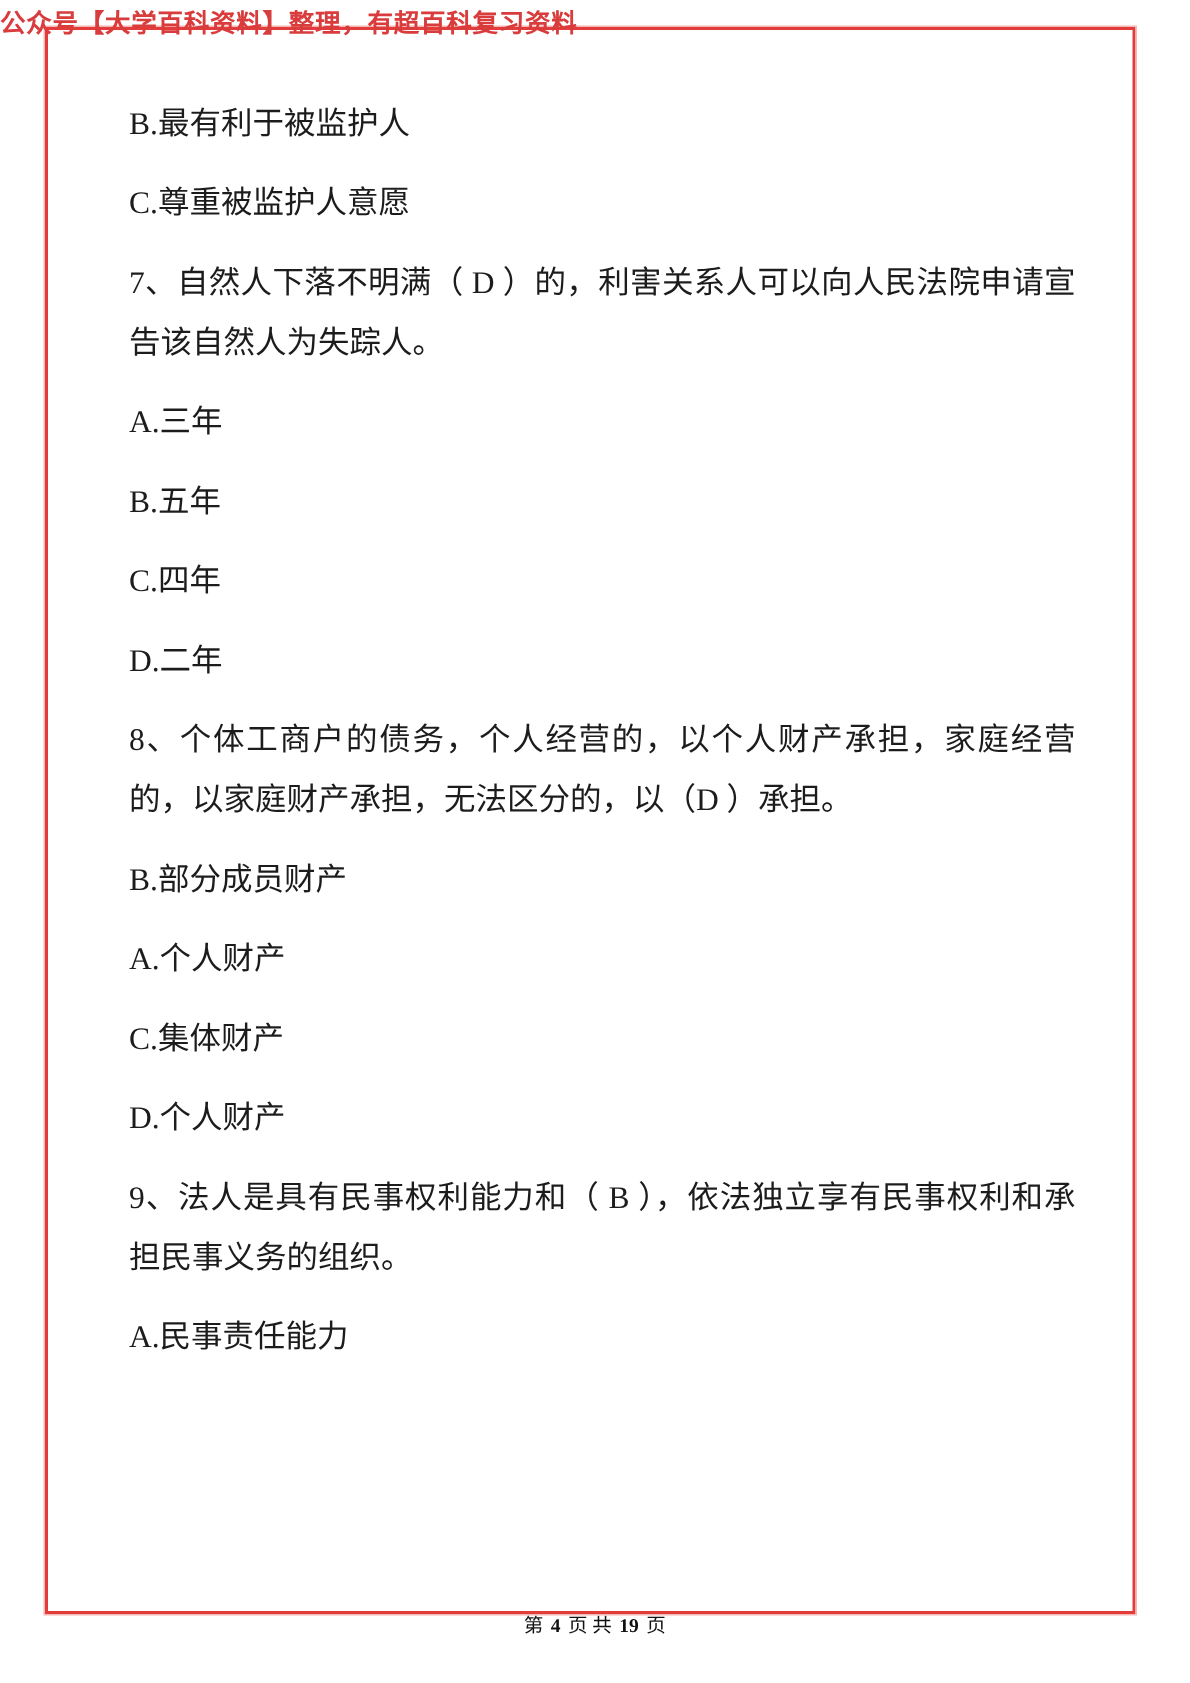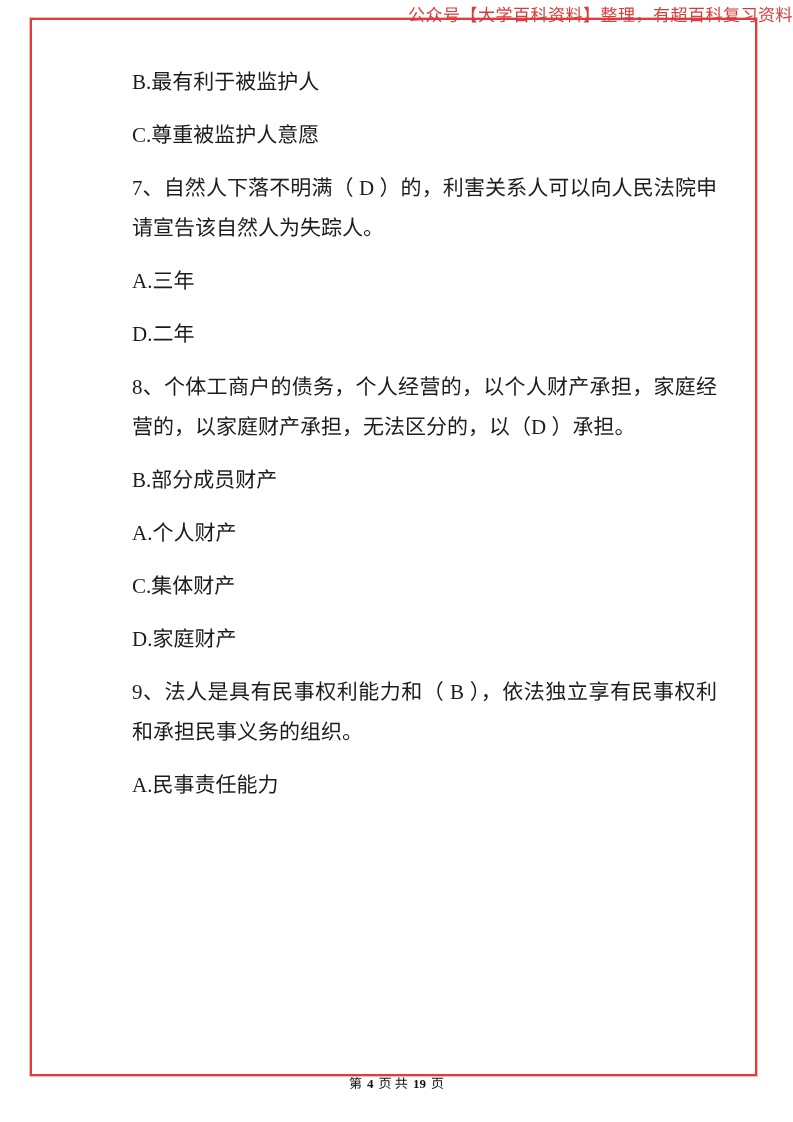--- a/index.html
+++ b/index.html
@@ -13,44 +13,43 @@
     height: 1122px;
     font-family: "Liberation Serif", "DejaVu Serif", serif;
     color: #1c1c1c;
     overflow: hidden;
   }
   .header-notice {
     position: absolute;
     top: 1px;
     left: 0;
     width: 100%;
-    text-align: right;
+    text-align: left;
     font-size: 17px;
-    font-weight: 400;
+    font-weight: 700;
     color: #d93c3c;
     letter-spacing: 0.5px;
     z-index: 2;
   }
   .page-frame {
     position: absolute;
     left: 30px;
     top: 18px;
     width: 723px;
     height: 1054px;
     border: 2px solid #e23d3a;
     outline: 1px solid #f5b7b5;
     background: transparent;
     z-index: 1;
   }
   .content {
     position: absolute;
     top: 62px;
     left: 86px;
     right: 76px;
-    margin-left: 46px;
   }
   .line {
     font-size: 21px;
     line-height: 40px;
     margin: 0 0 13px 0;
     color: #1c1c1c;
   }
   .stem {
     text-align: justify;
   }
@@ -75,26 +74,28 @@
 
 <div class="header-notice">公众号【大学百科资料】整理，有超百科复习资料</div>
 
 <div class="page-frame"></div>
 
 <div class="content">
   <p class="line">B.最有利于被监护人</p>
   <p class="line">C.尊重被监护人意愿</p>
   <p class="line stem">7、自然人下落不明满（ D ）的，利害关系人可以向人民法院申请宣告该自然人为失踪人。</p>
   <p class="line">A.三年</p>
+  <p class="line">B.五年</p>
+  <p class="line">C.四年</p>
   <p class="line">D.二年</p>
   <p class="line stem">8、个体工商户的债务，个人经营的，以个人财产承担，家庭经营的，以家庭财产承担，无法区分的，以（D ）承担。</p>
   <p class="line">B.部分成员财产</p>
   <p class="line">A.个人财产</p>
   <p class="line">C.集体财产</p>
-  <p class="line">D.家庭财产</p>
+  <p class="line">D.个人财产</p>
   <p class="line stem">9、法人是具有民事权利能力和（ B ），依法独立享有民事权利和承担民事义务的组织。</p>
   <p class="line">A.民事责任能力</p>
 </div>
 
 <div class="page-footer">
   <span>第</span>
   <span class="num">4</span>
   <span>页 共</span>
   <span class="num">19</span>
   <span>页</span>

